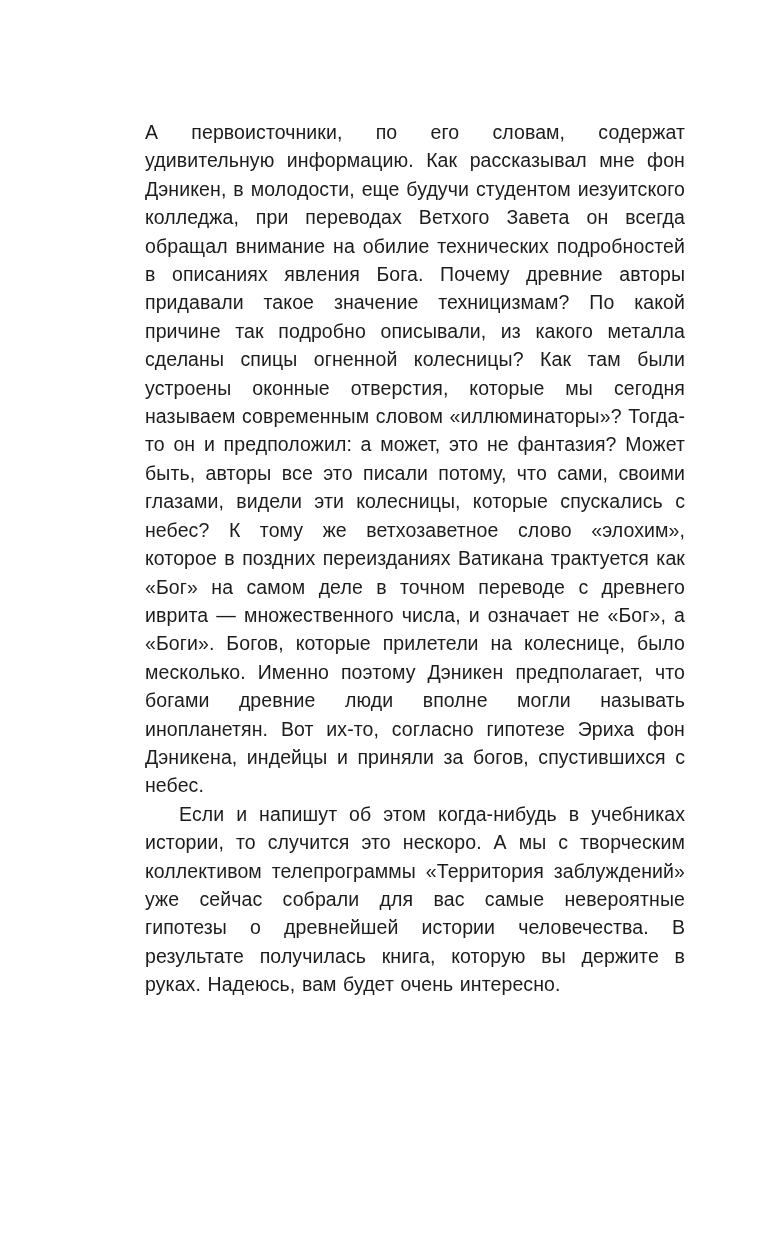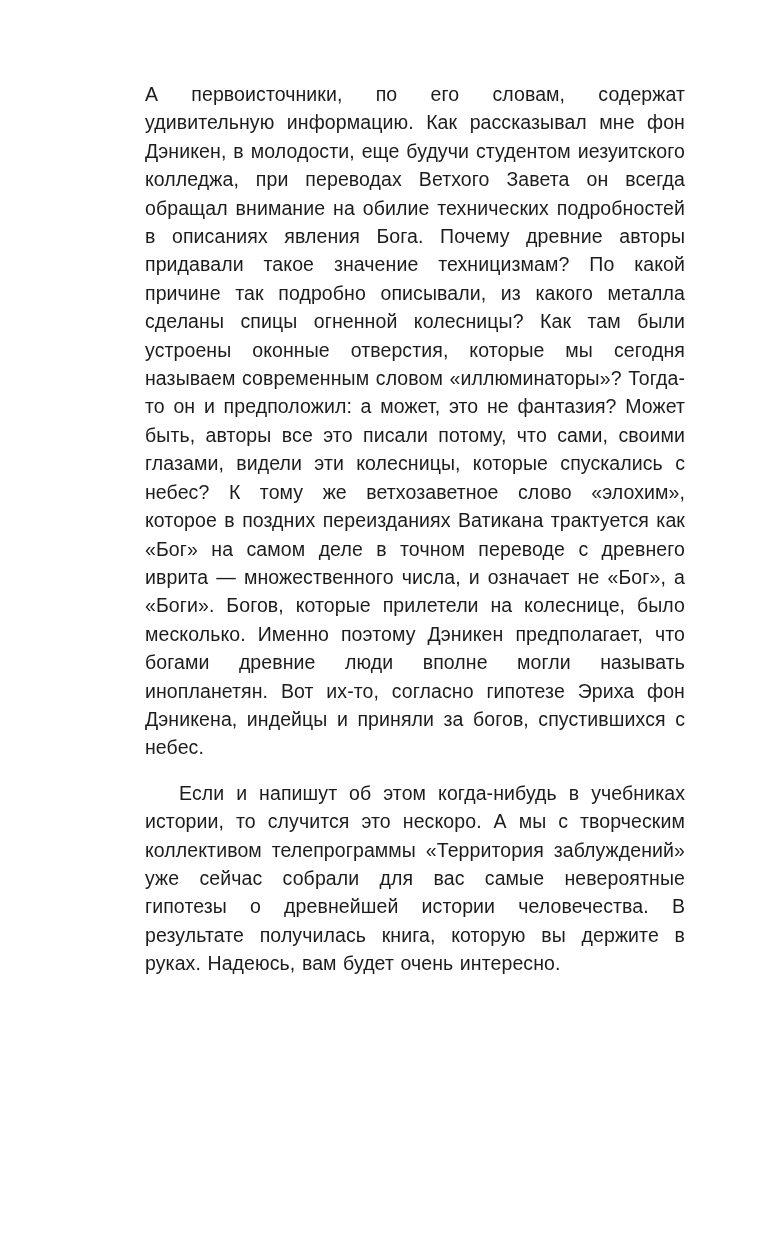--- a/index.html
+++ b/index.html
@@ -14,38 +14,38 @@
     font-family: "Liberation Sans", "DejaVu Sans", sans-serif;
   }
   .book-page {
     position: absolute;
     left: 0;
     top: 0;
     width: 768px;
     height: 1240px;
     background: #ffffff;
     box-sizing: border-box;
-    padding: 80px 83px 0 145px;
+    padding: 118px 83px 0 145px;
   }
   .text-block {
     width: 540px;
     color: #1c1c1c;
   }
   .para {
     margin: 0;
     font-size: 19.5px;
     line-height: 28.4px;
     font-weight: 500;
     text-align: justify;
     text-justify: inter-word;
     letter-spacing: 0.1px;
     word-spacing: 1px;
   }
   .para + .para {
-    margin-top: 17px;
+    margin-top: 0;
   }
   .para.indent {
     text-indent: 34px;
   }
 </style>
 </head>
 <body>
 
 <div class="book-page">
   <div class="text-block">

